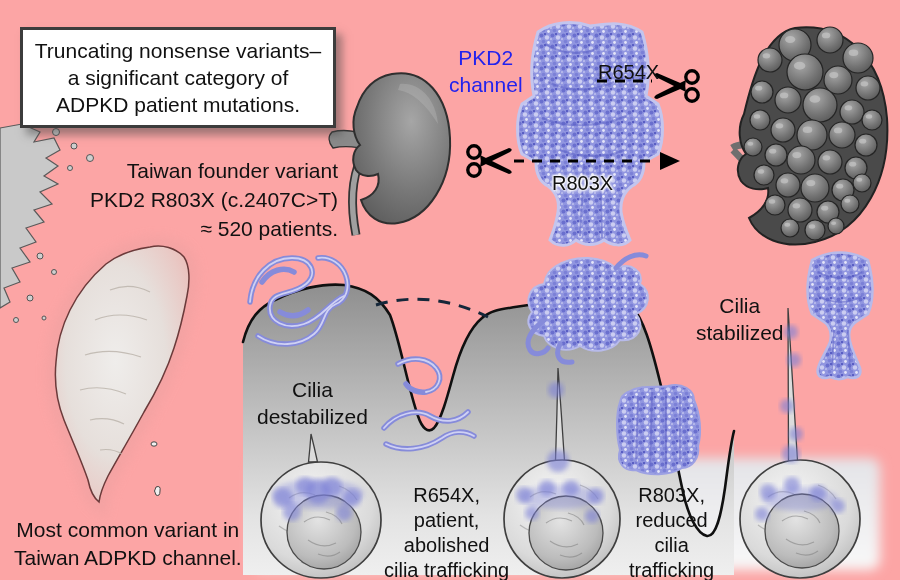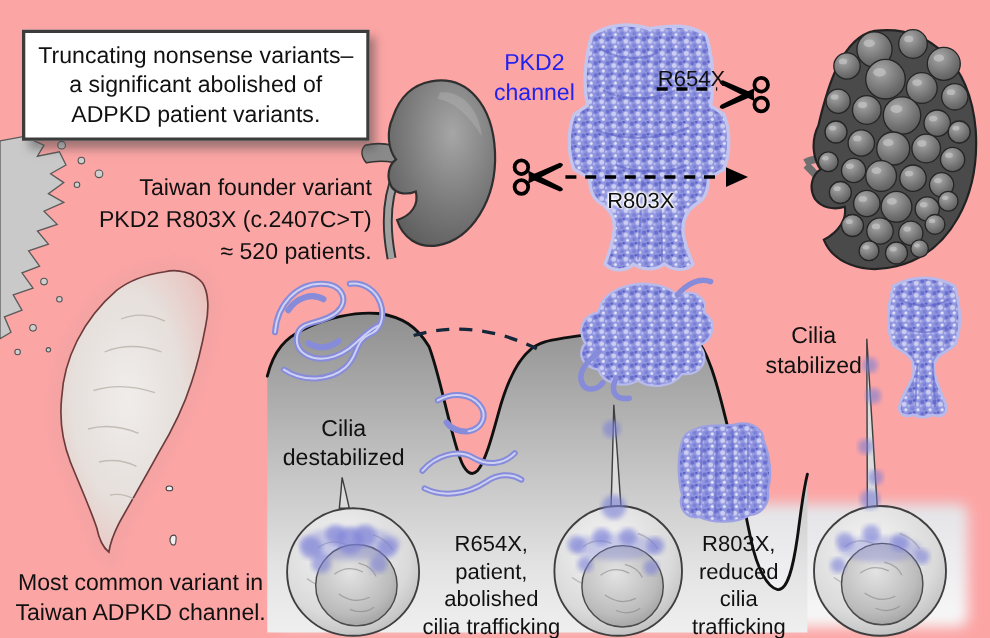--- a/index.html
+++ b/index.html
@@ -357,22 +357,22 @@
           <circle cx="792" cy="485" r="8" fill="#7a7fd6" opacity="0.6" filter="url(#blur2)"></circle>
           <circle cx="818" cy="493" r="8" fill="#7a7fd6" opacity="0.6" filter="url(#blur2)"></circle>
           <circle cx="838" cy="506" r="7" fill="#7a7fd6" opacity="0.6" filter="url(#blur2)"></circle>
           <circle cx="762" cy="514" r="7" fill="#7a7fd6" opacity="0.6" filter="url(#blur2)"></circle>
         </g>
       </g>
 </svg>
 
 <div class="txt" id="title-box">
   <span class="line">Truncating nonsense variants–</span>
-  <span class="line">a significant abolished of</span>
-  <span class="line">ADPKD patient variants.</span>
+  <span class="line">a significant category of</span>
+  <span class="line">ADPKD patient mutations.</span>
 </div>
 
 <div class="txt" id="taiwan-caption">
   <span class="line">Taiwan founder variant</span>
   <span class="line">PKD2 R803X (c.2407C&gt;T)</span>
   <span class="line">≈ 520 patients.</span>
 </div>
 
 <div class="txt" id="most-common">
   <span class="line">Most common variant in</span>

